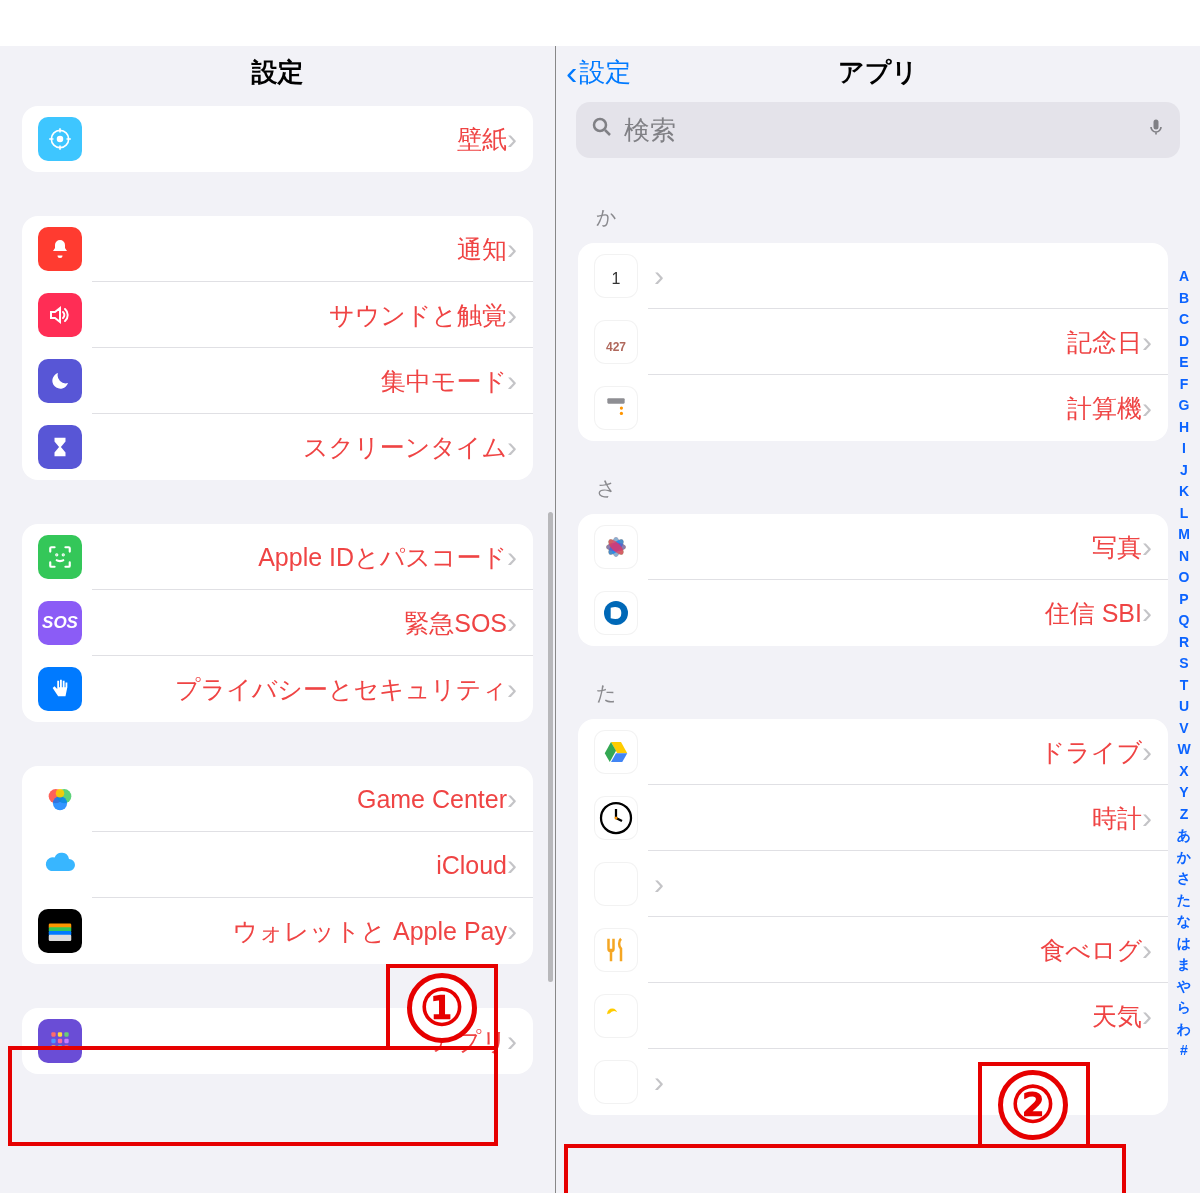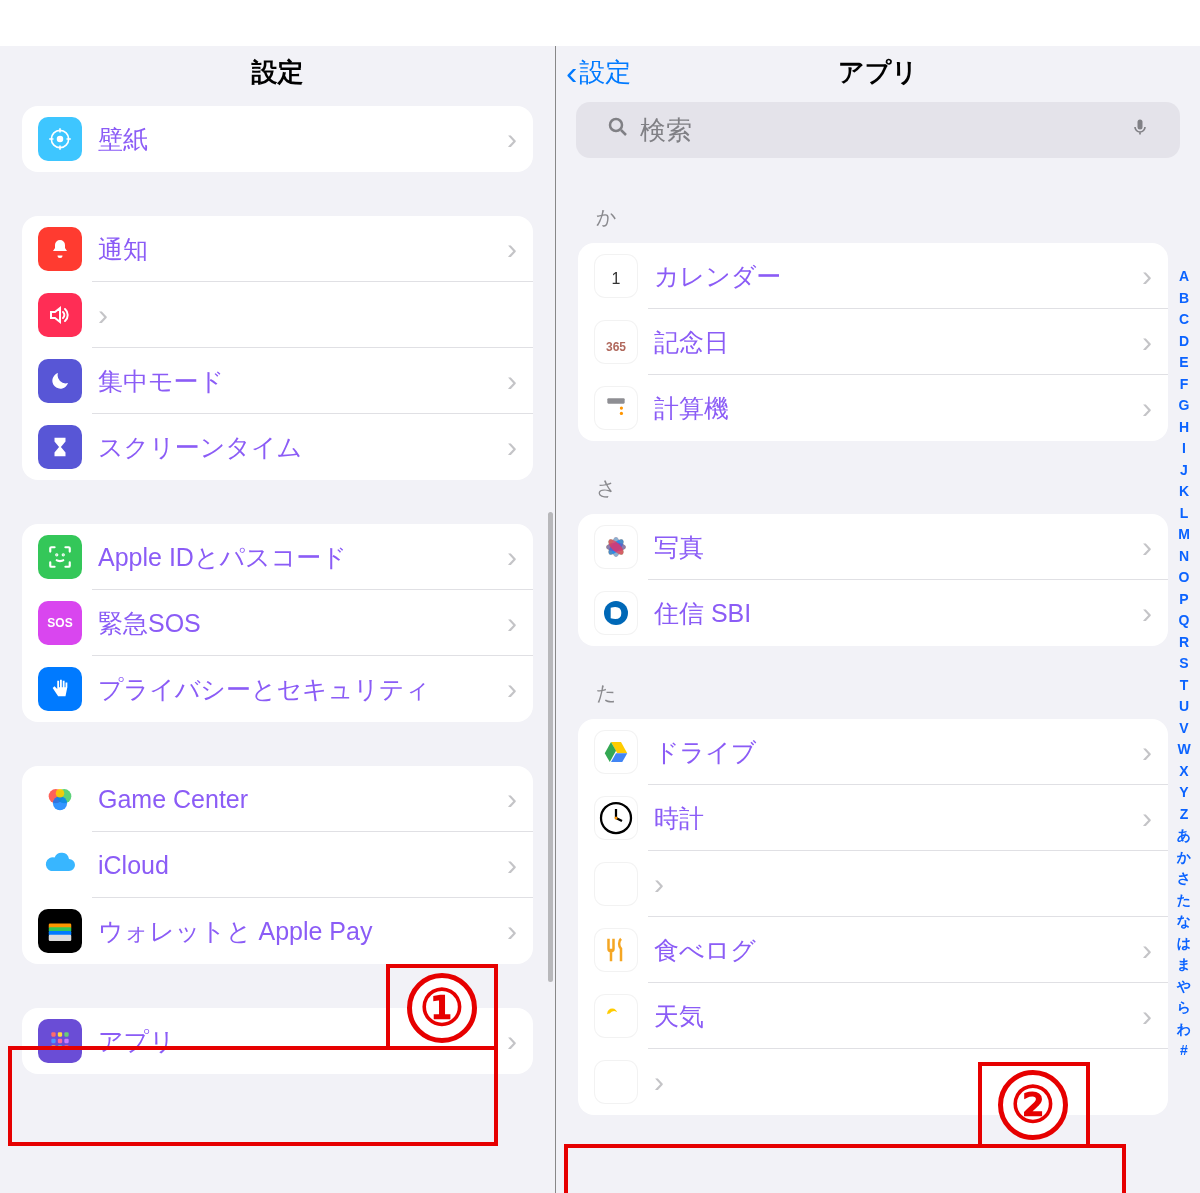--- a/index.html
+++ b/index.html
@@ -53,21 +53,21 @@
   
   .search-wrap {
     padding: 4px 20px 12px 20px;
   }
   .search-field {
     background: #e4e3ea;
     border-radius: 14px;
     height: 56px;
     display: flex;
     align-items: center;
-    padding: 0 30px;
+    padding: 0 14px;
     color: #808085;
     font-size: 26px;
   }
   .search-icon { font-size: 26px; margin-right: 10px; }
   .mic-icon { margin-left: auto; font-size: 24px; }
 
   
   .content {
     padding: 0 22px;
     position: relative;
@@ -110,22 +110,23 @@
     margin-right: 16px;
     display: flex;
     align-items: center;
     justify-content: center;
     font-size: 24px;
     color: #fff;
   }
   .row-icon.app { border-radius: 11px; background:#fff; box-shadow: 0 0 0 1px rgba(0,0,0,0.05) inset;}
   .row-label {
     font-size: 25px;
-    color: #8b5cf6;
+    color: #ef4444;
     flex: 1;
+    text-align: right;
   }
   .chev {
     color: #c4c4c7;
     font-size: 30px;
     font-weight: 300;
   }
 
   .scrollbar {
     position: absolute;
     right: 2px;
@@ -179,21 +180,21 @@
     z-index: 11;
   }
 
   
   .ic-wallpaper{background:#3ec6ff;}
   .ic-notif{background:#ff3b30;}
   .ic-sound{background:#ff2d55;}
   .ic-focus{background:#5856d6;}
   .ic-screen{background:#5856d6;}
   .ic-faceid{background:#34c759;}
-  .ic-sos{background:#d946ef; font-size:12px; font-weight:700;}
+  .ic-sos{background:#8b5cf6; font-size:17px; font-weight:700;font-style:italic;}
   .ic-privacy{background:#007aff;}
   .ic-gc{background:#fff;}
   .ic-icloud{background:#fff;}
   .ic-wallet{background:#000;}
   .ic-apps{background:#6a4dd6;}
   .ic-calendar{background:#fff; box-shadow: inset 0 6px 0 #ff3b30, 0 0 0 1px rgba(0,0,0,0.08) inset;}
   .ic-365{background:#fff; color:#b0685c; font-size:12px; font-weight:700; box-shadow: inset 0 12px 0 #f0e5df, 0 0 0 1px rgba(0,0,0,0.08) inset; padding-top:10px;}
   .ic-calc{background:#333;}
   .ic-photos{background:#fff;}
   .ic-sbi{background:#fff;}
@@ -242,20 +243,21 @@
         </div>
         <div class="row-label">通知</div>
         <div class="chev">›</div>
       </div>
       <div class="row">
         <div class="row-icon ic-sound">
           <svg width="24" height="24" viewBox="0 0 24 24" fill="#fff">
               <path d="M3 9v6h4l5 4V5L7 9H3zm12 0a4 4 0 010 6m2-9a8 8 0 010 12" stroke="#fff" stroke-width="2" fill="none" stroke-linecap="round"></path>
             </svg>
         </div>
+        <div class="row-label">サウンドと触覚</div>
         <div class="chev">›</div>
       </div>
       <div class="row">
         <div class="row-icon ic-focus">
           <svg width="24" height="24" viewBox="0 0 24 24" fill="#fff">
               <path d="M20 14A8 8 0 0110 4a8 8 0 1010 10z"></path>
             </svg>
         </div>
         <div class="row-label">集中モード</div>
         <div class="chev">›</div>
@@ -394,25 +396,24 @@
   <div class="content" style="padding-right:32px;">
 
     <div class="section-label">か</div>
     <div class="group group-after-label">
       <div class="row">
         <div class="row-icon app ic-calendar">
           <svg width="30" height="24" viewBox="0 0 30 24" style="margin-top:4px;">
               <text x="15" y="18" text-anchor="middle" font-size="16" font-weight="300" fill="#333">1</text>
             </svg>
         </div>
-        <div class="row-label">カレンダー</div>
-        <div class="chev">›</div>
-      </div>
-      <div class="row">
-        <div class="row-icon app ic-365">365</div>
+        <div class="chev">›</div>
+      </div>
+      <div class="row">
+        <div class="row-icon app ic-365">427</div>
         <div class="row-label">記念日</div>
         <div class="chev">›</div>
       </div>
       <div class="row">
         <div class="row-icon app ic-calc">
           <svg width="26" height="26" viewBox="0 0 24 24">
               <rect x="4" y="3" width="16" height="5" rx="1" fill="#8e8e93"></rect>
               <circle cx="7" cy="12" r="1.5" fill="#fff"></circle>
               <circle cx="12" cy="12" r="1.5" fill="#fff"></circle>
               <circle cx="17" cy="12" r="1.5" fill="#ff9500"></circle>

